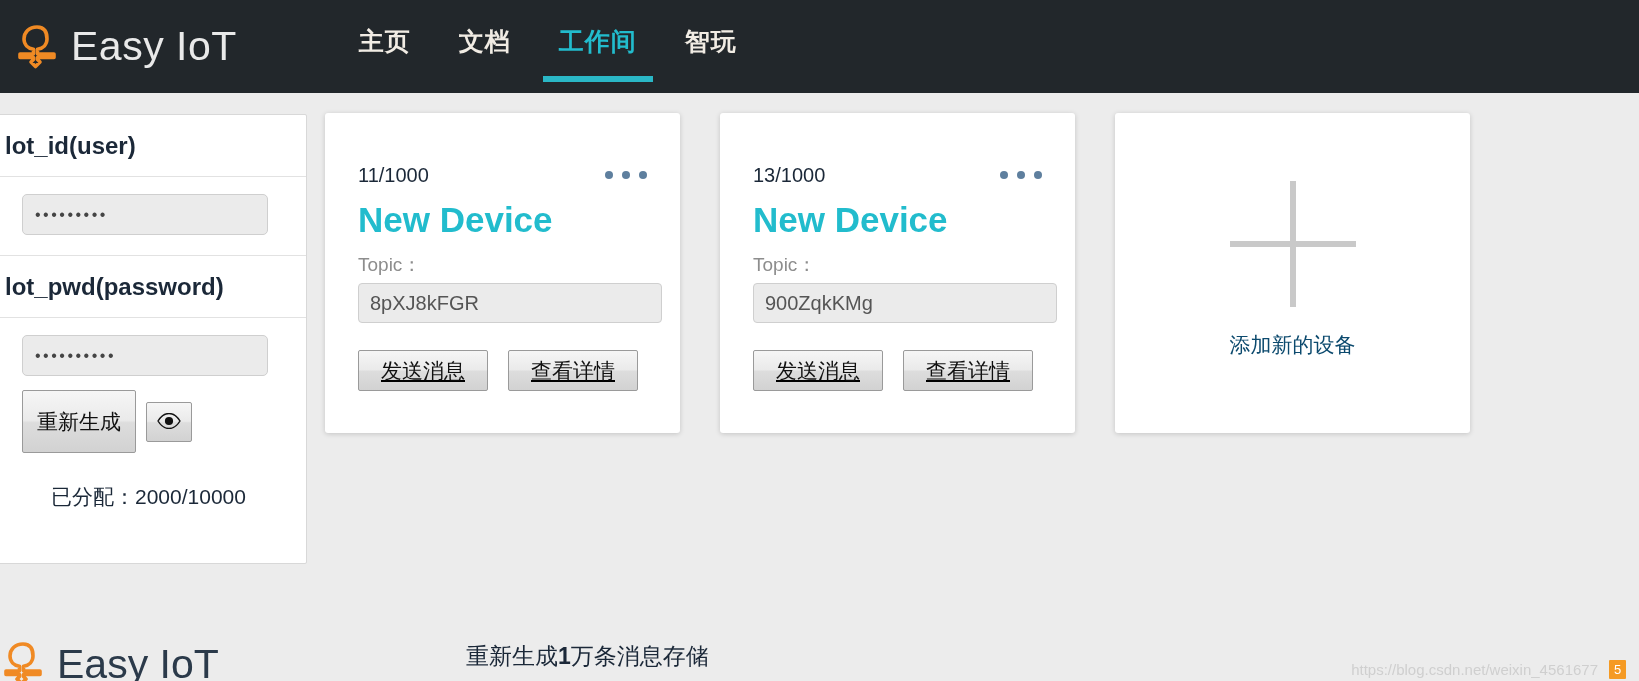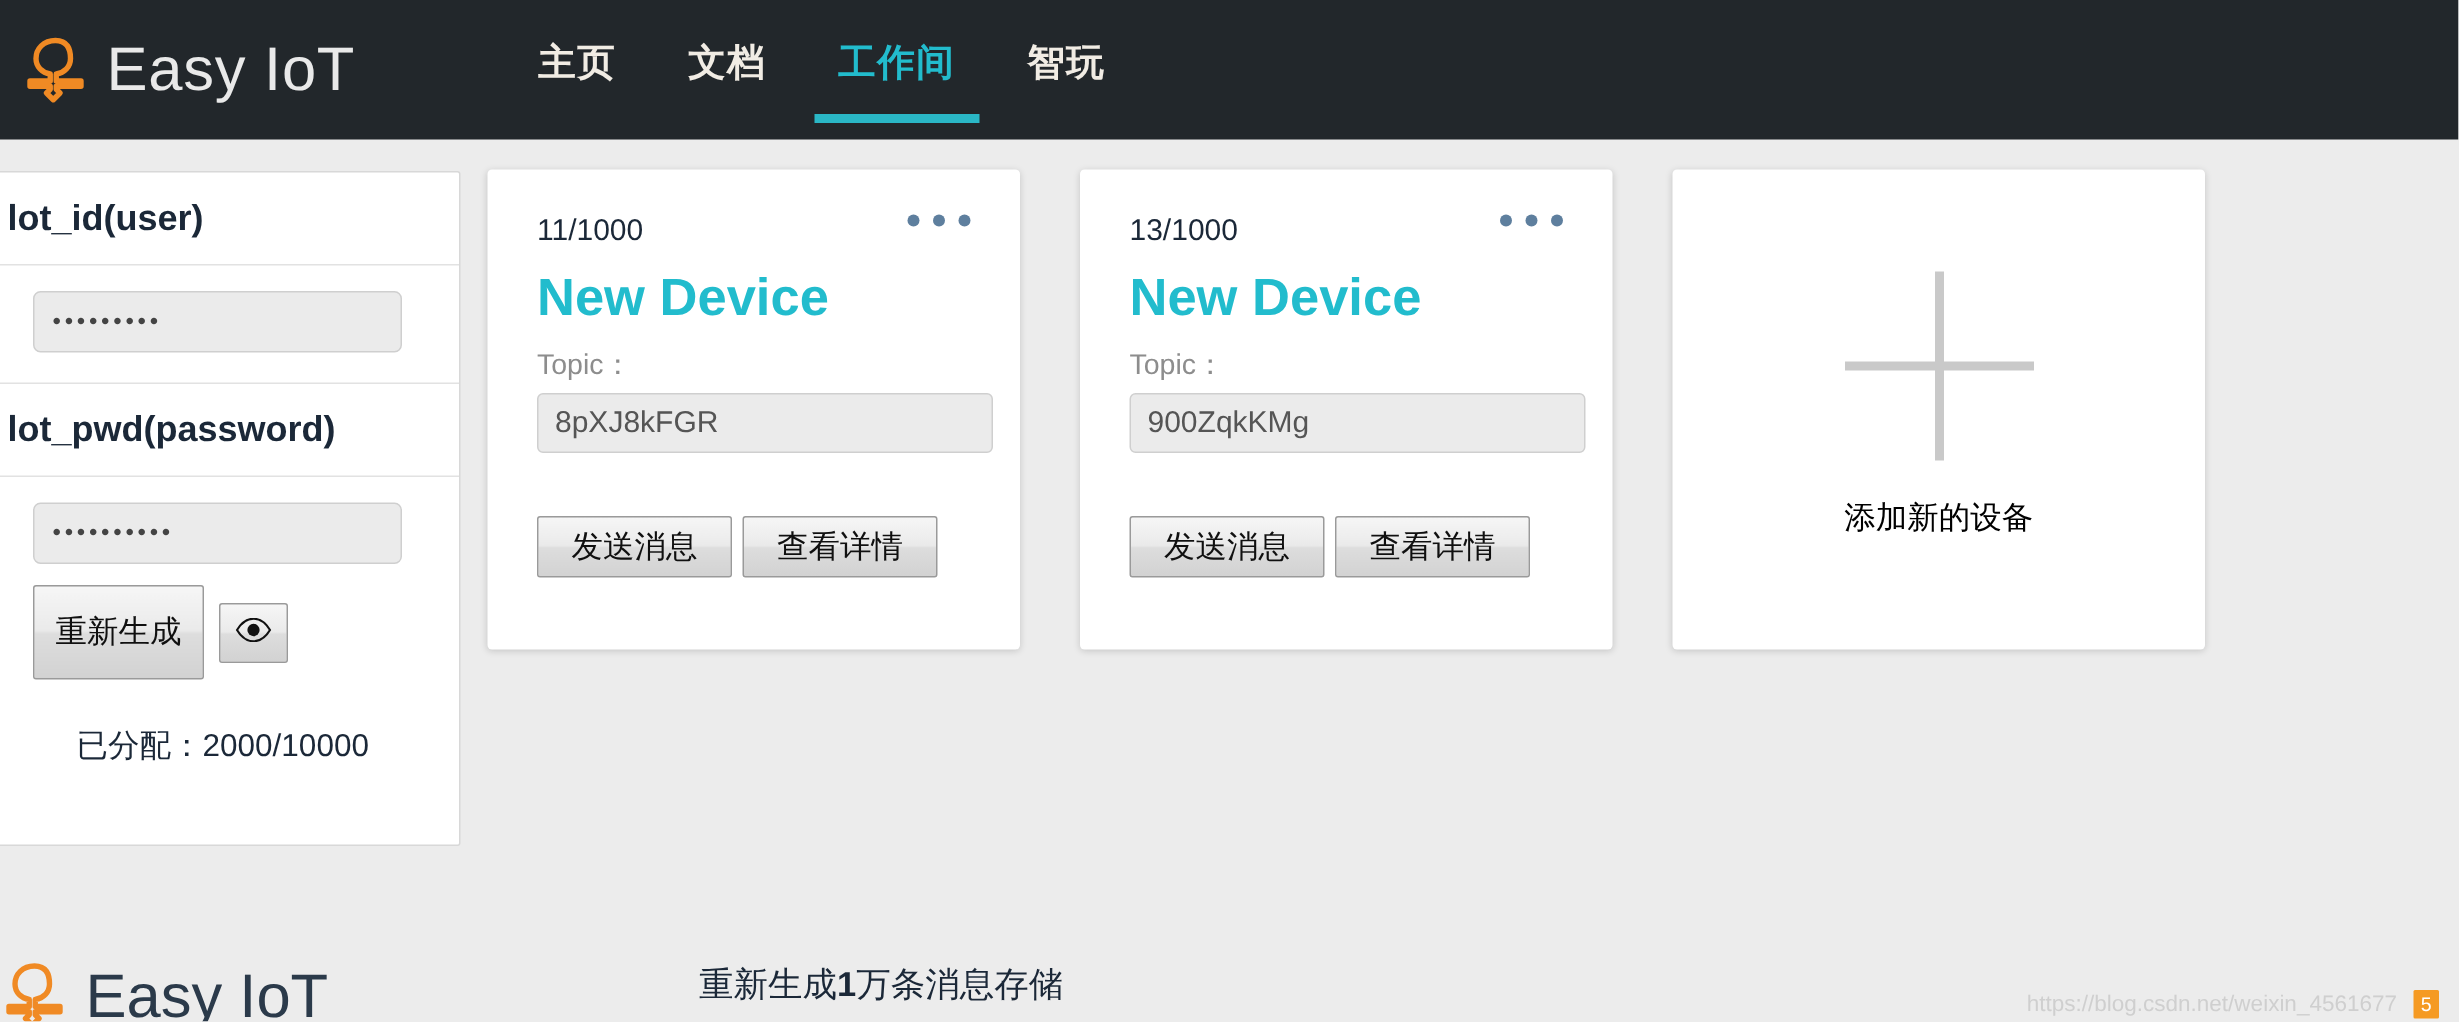--- a/index.html
+++ b/index.html
@@ -180,21 +180,22 @@
     background: #ffffff;
     border-radius: 3px;
     box-shadow: 0 1px 5px rgba(0,0,0,0.17);
     position: relative;
     padding: 28px 33px 0 33px;
   }
 
   .card-top {
     display: flex;
     justify-content: space-between;
-    align-items: flex-start;
+    align-items: center;
+    margin-top: 21px;
   }
 
   .card-count {
     font-size: 20px;
     color: #1b2838;
     line-height: 1;
     padding-top: 3px;
   }
 
   .card-dots {
@@ -237,22 +238,23 @@
     font-size: 20px;
     color: #555;
     padding: 0 11px;
     display: flex;
     align-items: center;
     outline: none;
   }
 
   .card-actions {
     display: flex;
-    gap: 7px;
-    margin-top: 42px;
+    gap: 20px;
+    margin-top: 27px;
+    text-decoration: underline;
   }
   .card-actions .native-btn { padding: 7px 22px; font-size: 21px; }
 
   
   #add-card {
     width: 355px;
     height: 320px;
     background: #ffffff;
     border-radius: 3px;
     box-shadow: 0 1px 5px rgba(0,0,0,0.17);
@@ -281,21 +283,21 @@
     height: 6px;
   }
   #plus-icon::after {
     top: 0; bottom: 0;
     left: 60px;
     width: 6px;
   }
 
   #add-card-label {
     font-size: 21px;
-    color: #000000;
+    color: #0c4a6e;
     margin-top: 24px;
     white-space: nowrap;
   }
 
   
   #footer {
     position: absolute;
     left: 0;
     top: 600px;
     width: 1639px;

